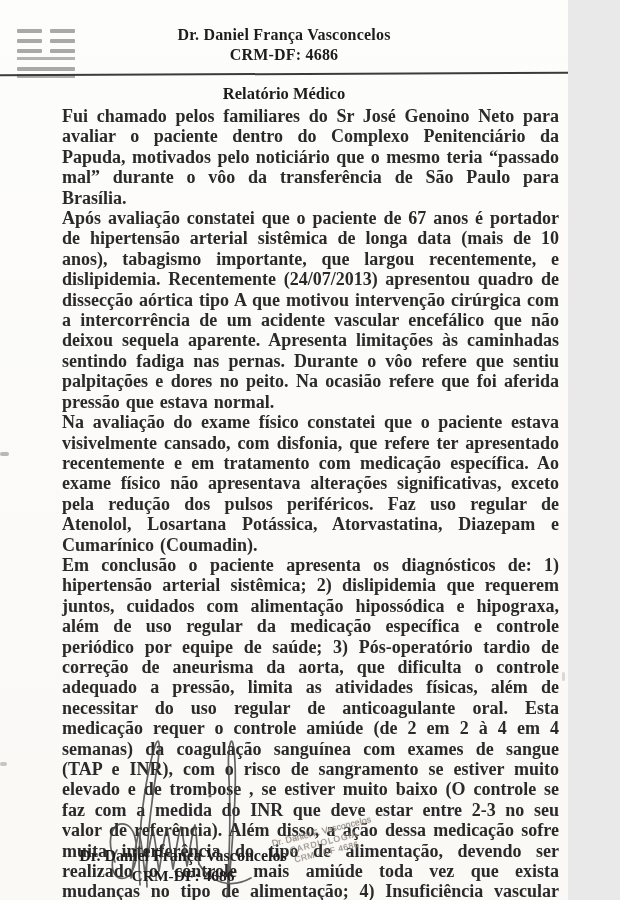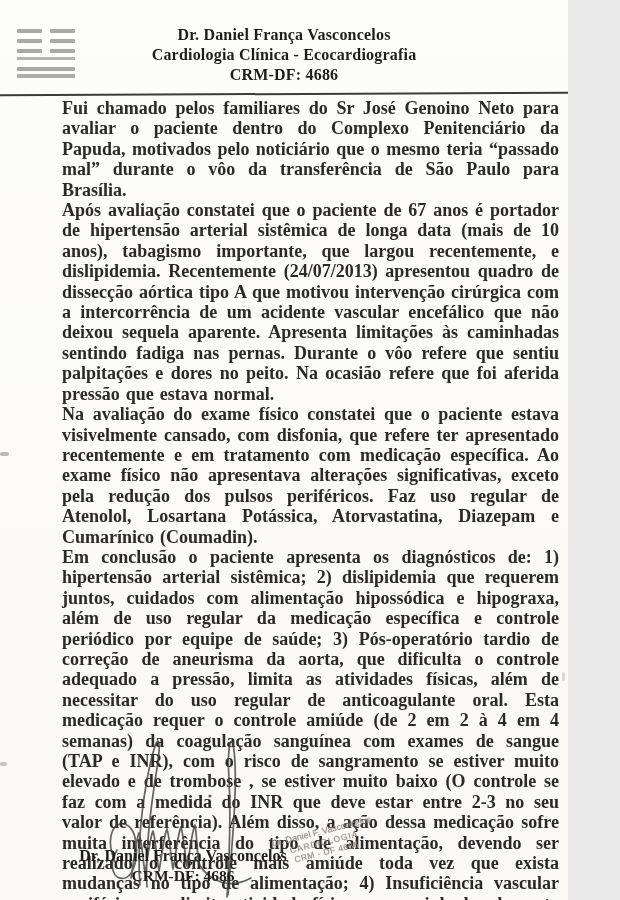--- a/index.html
+++ b/index.html
@@ -118,26 +118,26 @@
       <div class="logo-bar s"></div>
       <div class="logo-bar s"></div>
     </div>
     <div class="logo-line"></div>
     <div class="logo-bar w"></div>
     <div class="logo-wide2"></div>
   </div>
 
   <div class="letterhead">
     <div class="lh-line">Dr. Daniel França Vasconcelos</div>
-    <div class="lh-line">Cardiologia Clínica - Ecocardiografia</div>
     <div class="lh-line">CRM-DF: 4686</div>
   </div>
 
   <hr class="header-divider">
 
+  <div class="report-title">Relatório Médico</div>
 
   <div class="report-body">
     <p>Fui chamado pelos familiares do Sr José Genoino Neto para avaliar o paciente dentro do Complexo Penitenciário da Papuda, motivados pelo noticiário que o mesmo teria “passado mal” durante o vôo da transferência de São Paulo para Brasília.</p>
     <p>Após avaliação constatei que o paciente de 67 anos é portador de hipertensão arterial sistêmica de longa data (mais de 10 anos), tabagismo importante, que largou recentemente, e dislipidemia. Recentemente (24/07/2013) apresentou quadro de dissecção aórtica tipo A que motivou intervenção cirúrgica com a intercorrência de um acidente vascular encefálico que não deixou sequela aparente. Apresenta limitações às caminhadas sentindo fadiga nas pernas. Durante o vôo refere que sentiu palpitações e dores no peito. Na ocasião refere que foi aferida pressão que estava normal.</p>
     <p>Na avaliação do exame físico constatei que o paciente estava visivelmente cansado, com disfonia, que refere ter apresentado recentemente e em tratamento com medicação específica. Ao exame físico não apresentava alterações significativas, exceto pela redução dos pulsos periféricos. Faz uso regular de Atenolol, Losartana Potássica, Atorvastatina, Diazepam e Cumarínico (Coumadin).</p>
     <p>Em conclusão o paciente apresenta os diagnósticos de: 1) hipertensão arterial sistêmica; 2) dislipidemia que requerem juntos, cuidados com alimentação hipossódica e hipograxa, além de uso regular da medicação específica e controle periódico por equipe de saúde; 3) Pós-operatório tardio de correção de aneurisma da aorta, que dificulta o controle adequado a pressão, limita as atividades físicas, além de necessitar do uso regular de anticoagulante oral. Esta medicação requer o controle amiúde (de 2 em 2 à 4 em 4 semanas) da coagulação sanguínea com exames de sangue (TAP e INR), com o risco de sangramento se estiver muito elevado e de trombose , se estiver muito baixo (O controle se faz com a medida do INR que deve estar entre 2-3 no seu valor de referência). Além disso, a ação dessa medicação sofre muita interferência do tipo de alimentação, devendo ser realizado o controle mais amiúde toda vez que exista mudanças no tipo de alimentação; 4) Insuficiência vascular periférica que limita atividade física e a caminhadas de curta distância; 5) Com relação aos sintomas durante o vôo podem estar relacionados às oscilações da pressão atmosférica dentro da aeronave; Laringite infraglótica em tratamento.</p>
     <p class="date-line">Brasília, 17 de novembro de 2013</p>
   </div>
 
   <svg class="signature-svg" viewBox="0 0 165 167">

